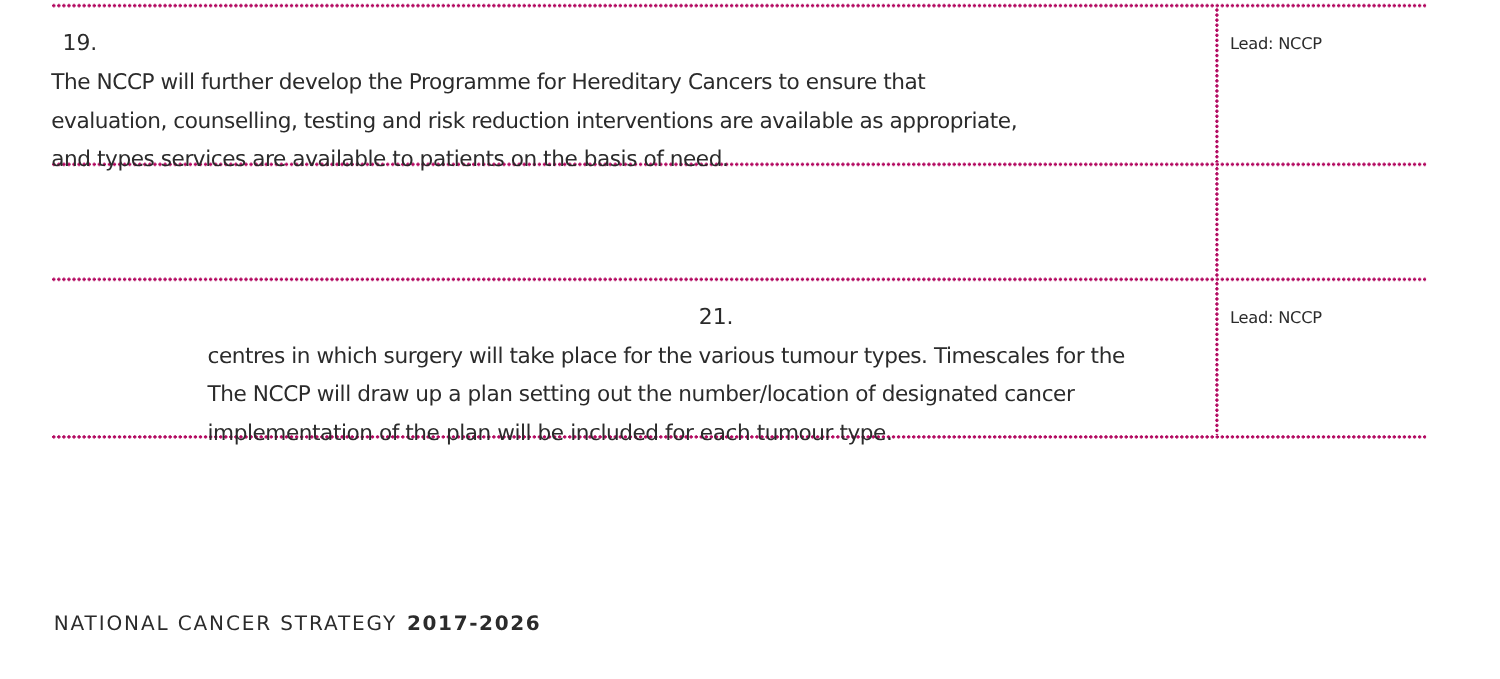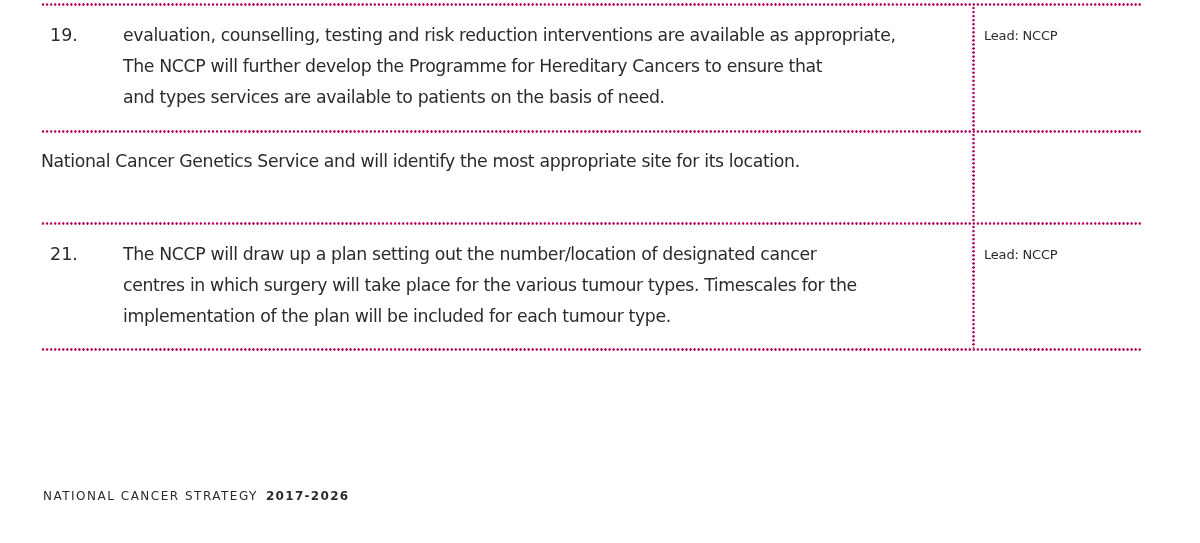--- a/index.html
+++ b/index.html
@@ -11,21 +11,21 @@
   .table {
     position: absolute; left: 41px; top: 3px; width: 1100px;
   }
   .hline {
     height: 3px; width: 100%;
     background-image: radial-gradient(circle, #b2075f 1.1px, transparent 1.4px);
     background-size: 4.05px 3px;
     background-repeat: repeat-x;
   }
   .row {
-    position: relative; display: flex;
+    position: relative; display: flex; flex-direction: column;
   }
   .num {
     width: 82px; padding-left: 9px; box-sizing: border-box;
     font-size: 17.5px; line-height: 31px;
   }
   .text {
     width: 850px;
     font-size: 17.3px; line-height: 31px; letter-spacing: -0.35px;
     word-spacing: 0px;
   }
@@ -35,58 +35,57 @@
     background-size: 3px 4.05px;
     background-repeat: repeat-y;
   }
   .lead {
     position: absolute; left: 943px; font-size: 13px; line-height: 31px;
     letter-spacing: -0.2px;
   }
   .line { display: block; white-space: nowrap; }
   .footer {
     position: absolute; left: 43px; top: 489px;
-    font-size: 12px; letter-spacing: 1.5px; color: #2b2b2b;
+    font-size: 16px; letter-spacing: 1.5px; color: #2b2b2b;
   }
   .footer .years { font-weight: bold; margin-left: 8px; letter-spacing: 1.3px; }
 </style>
 </head>
 <body>
 
 <div class="table">
   <div class="hline"></div>
 
   <div class="row" style="height:124px; padding-top:14px; box-sizing:border-box;">
     <div class="vline"></div>
     <div class="num">19.</div>
     <div class="text">
+      <span class="line">The NCCP will further develop the Programme for Hereditary Cancers to ensure that</span>
       <span class="line">evaluation, counselling, testing and risk reduction interventions are available as appropriate,</span>
-      <span class="line">The NCCP will further develop the Programme for Hereditary Cancers to ensure that</span>
       <span class="line">and types services are available to patients on the basis of need.</span>
     </div>
     <div class="lead" style="top:14px;">Lead: NCCP</div>
   </div>
 
   <div class="hline"></div>
 
   <div class="row" style="height:89px; padding-top:13px; box-sizing:border-box;">
     <div class="vline"></div>
     <div class="text">
-      <span class="line">National Cancer Genetics Service and will identify the most appropriate site for its location.</span>
     </div>
   </div>
 
   <div class="hline"></div>
 
-  <div class="row" style="height:123px; padding-top:14px; box-sizing:border-box;">
+  <div class="row" style="height:123px; padding-top:14px; box-sizing:border-box;align-items:center;">
     <div class="vline"></div>
     <div class="num">21.</div>
     <div class="text">
+      <span class="line">centres in which surgery will take place for the various tumour types. Timescales for the</span>
       <span class="line">The NCCP will draw up a plan setting out the number/location of designated cancer</span>
-      <span class="line">centres in which surgery will take place for the various tumour types. Timescales for the</span>
       <span class="line">implementation of the plan will be included for each tumour type.</span>
     </div>
     <div class="lead" style="top:14px;">Lead: NCCP</div>
   </div>
 
   <div class="hline"></div>
 </div>
 
 <div class="footer">
   <span>NATIONAL CANCER STRATEGY</span><span class="years">2017-2026</span>

